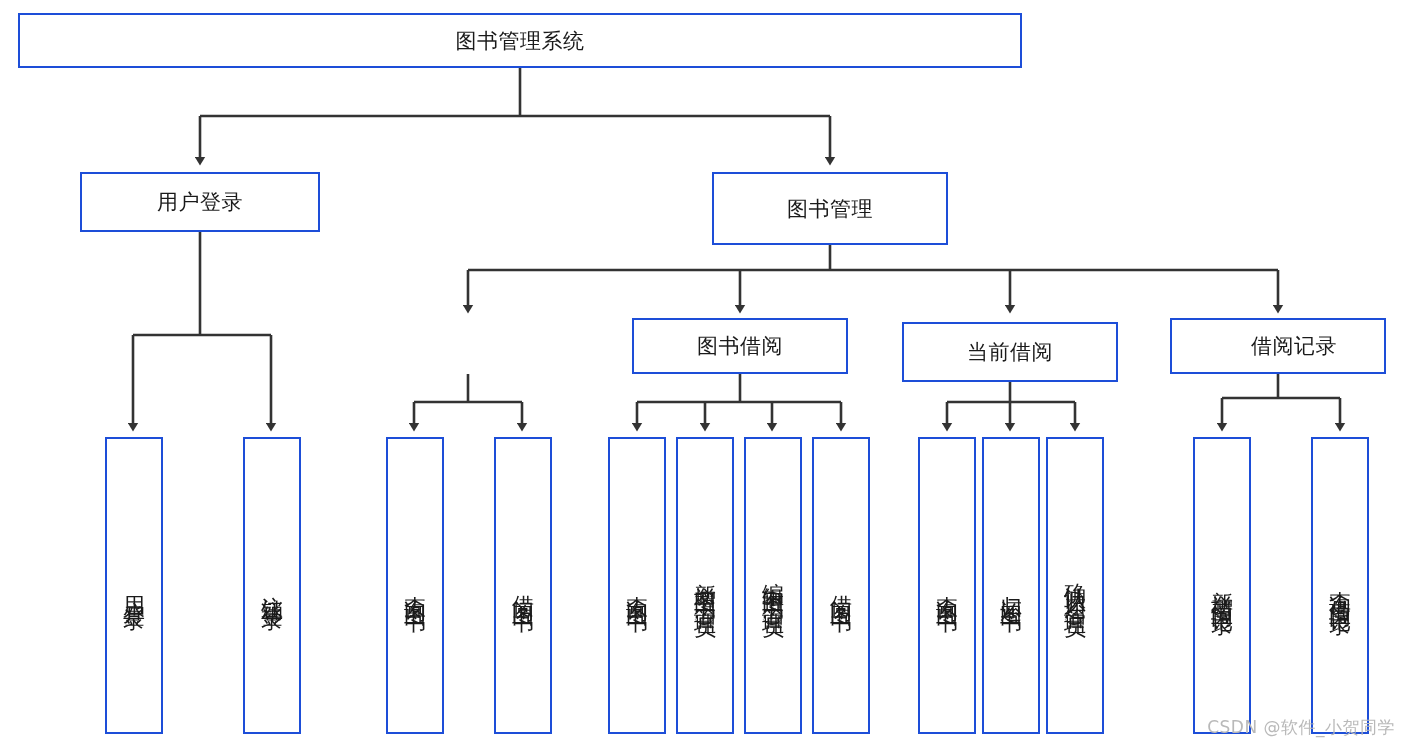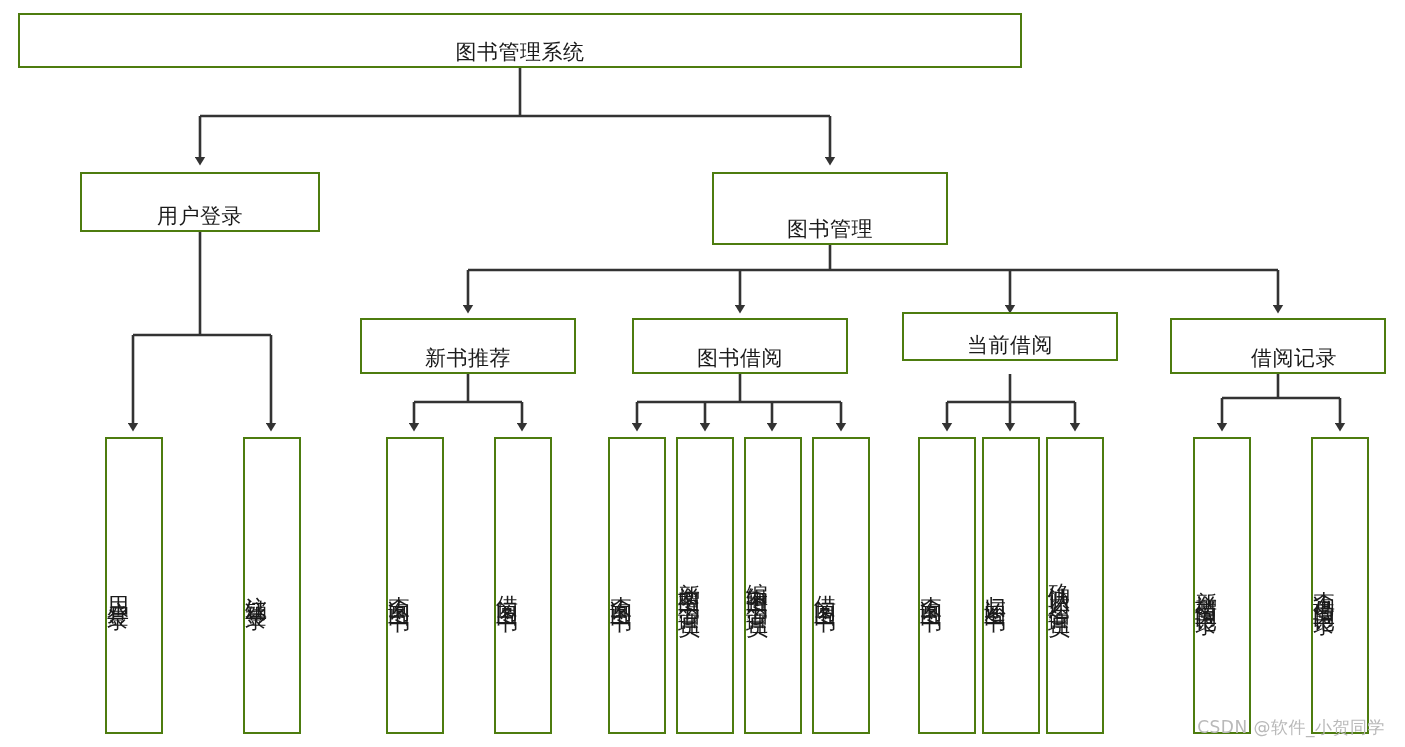--- a/index.html
+++ b/index.html
@@ -22,23 +22,23 @@
     left: 0;
     top: 0;
     width: 1405px;
     height: 747px;
     pointer-events: none;
   }
   .node {
     position: absolute;
     box-sizing: border-box;
     background: #ffffff;
-    border: 2px solid #4d7c0f;
+    border: 2px solid #1d4ed8;
     display: flex;
-    align-items: flex-end;
+    align-items: center;
     justify-content: center;
     color: #1a1a1a;
   }
   .node.h {
     font-size: 21px;
     letter-spacing: 0.5px;
     white-space: nowrap;
   }
   .node.v {
     writing-mode: vertical-rl;
@@ -49,21 +49,21 @@
     padding-top: 4px;
   }
   .node.v .vtext {
     writing-mode: vertical-rl;
     text-orientation: upright;
     letter-spacing: 5px;
     display: block;
   }
   #watermark {
     position: absolute;
-    right: 20px;
+    right: 10px;
     bottom: 8px;
     font-size: 17px;
     color: #b9b9b9;
     white-space: nowrap;
     letter-spacing: 0.5px;
   }
 </style>
 </head>
 <body>
 
@@ -124,27 +124,24 @@
     <span>图书管理系统</span>
   </div>
 
   <div class="node h" style="left:80px; top:172px; width:240px; height:60px;">
     <span>用户登录</span>
   </div>
   <div class="node h" style="left:712px; top:172px; width:236px; height:73px;">
     <span>图书管理</span>
   </div>
 
-  <div class="node h" style="left:360px; top:318px; width:216px; height:56px;">
-    <span>新书推荐</span>
-  </div>
   <div class="node h" style="left:632px; top:318px; width:216px; height:56px;">
     <span>图书借阅</span>
   </div>
-  <div class="node h" style="left:902px; top:312px; width:216px; height:49px;">
+  <div class="node h" style="left:902px; top:322px; width:216px; height:60px;">
     <span>当前借阅</span>
   </div>
   <div class="node h" style="left:1170px; top:318px; width:216px; height:56px;padding-left:32px;">
     <span>借阅记录</span>
   </div>
 
   <div class="node v" style="left:105px; top:437px; width:58px; height:297px;">
     <span class="vtext">用户登录</span>
   </div>
   <div class="node v" style="left:243px; top:437px; width:58px; height:297px;">

